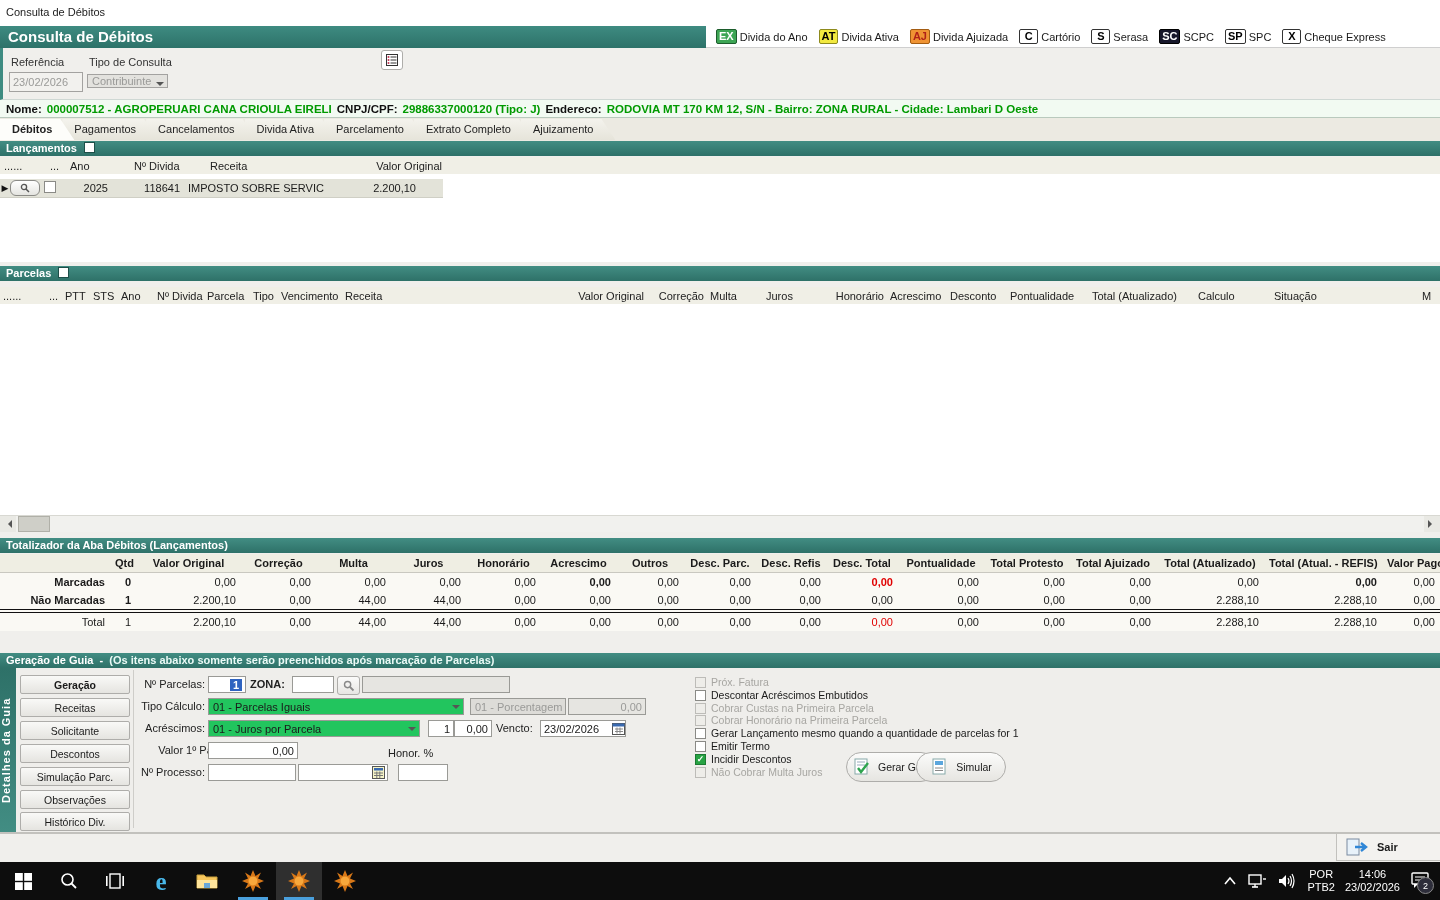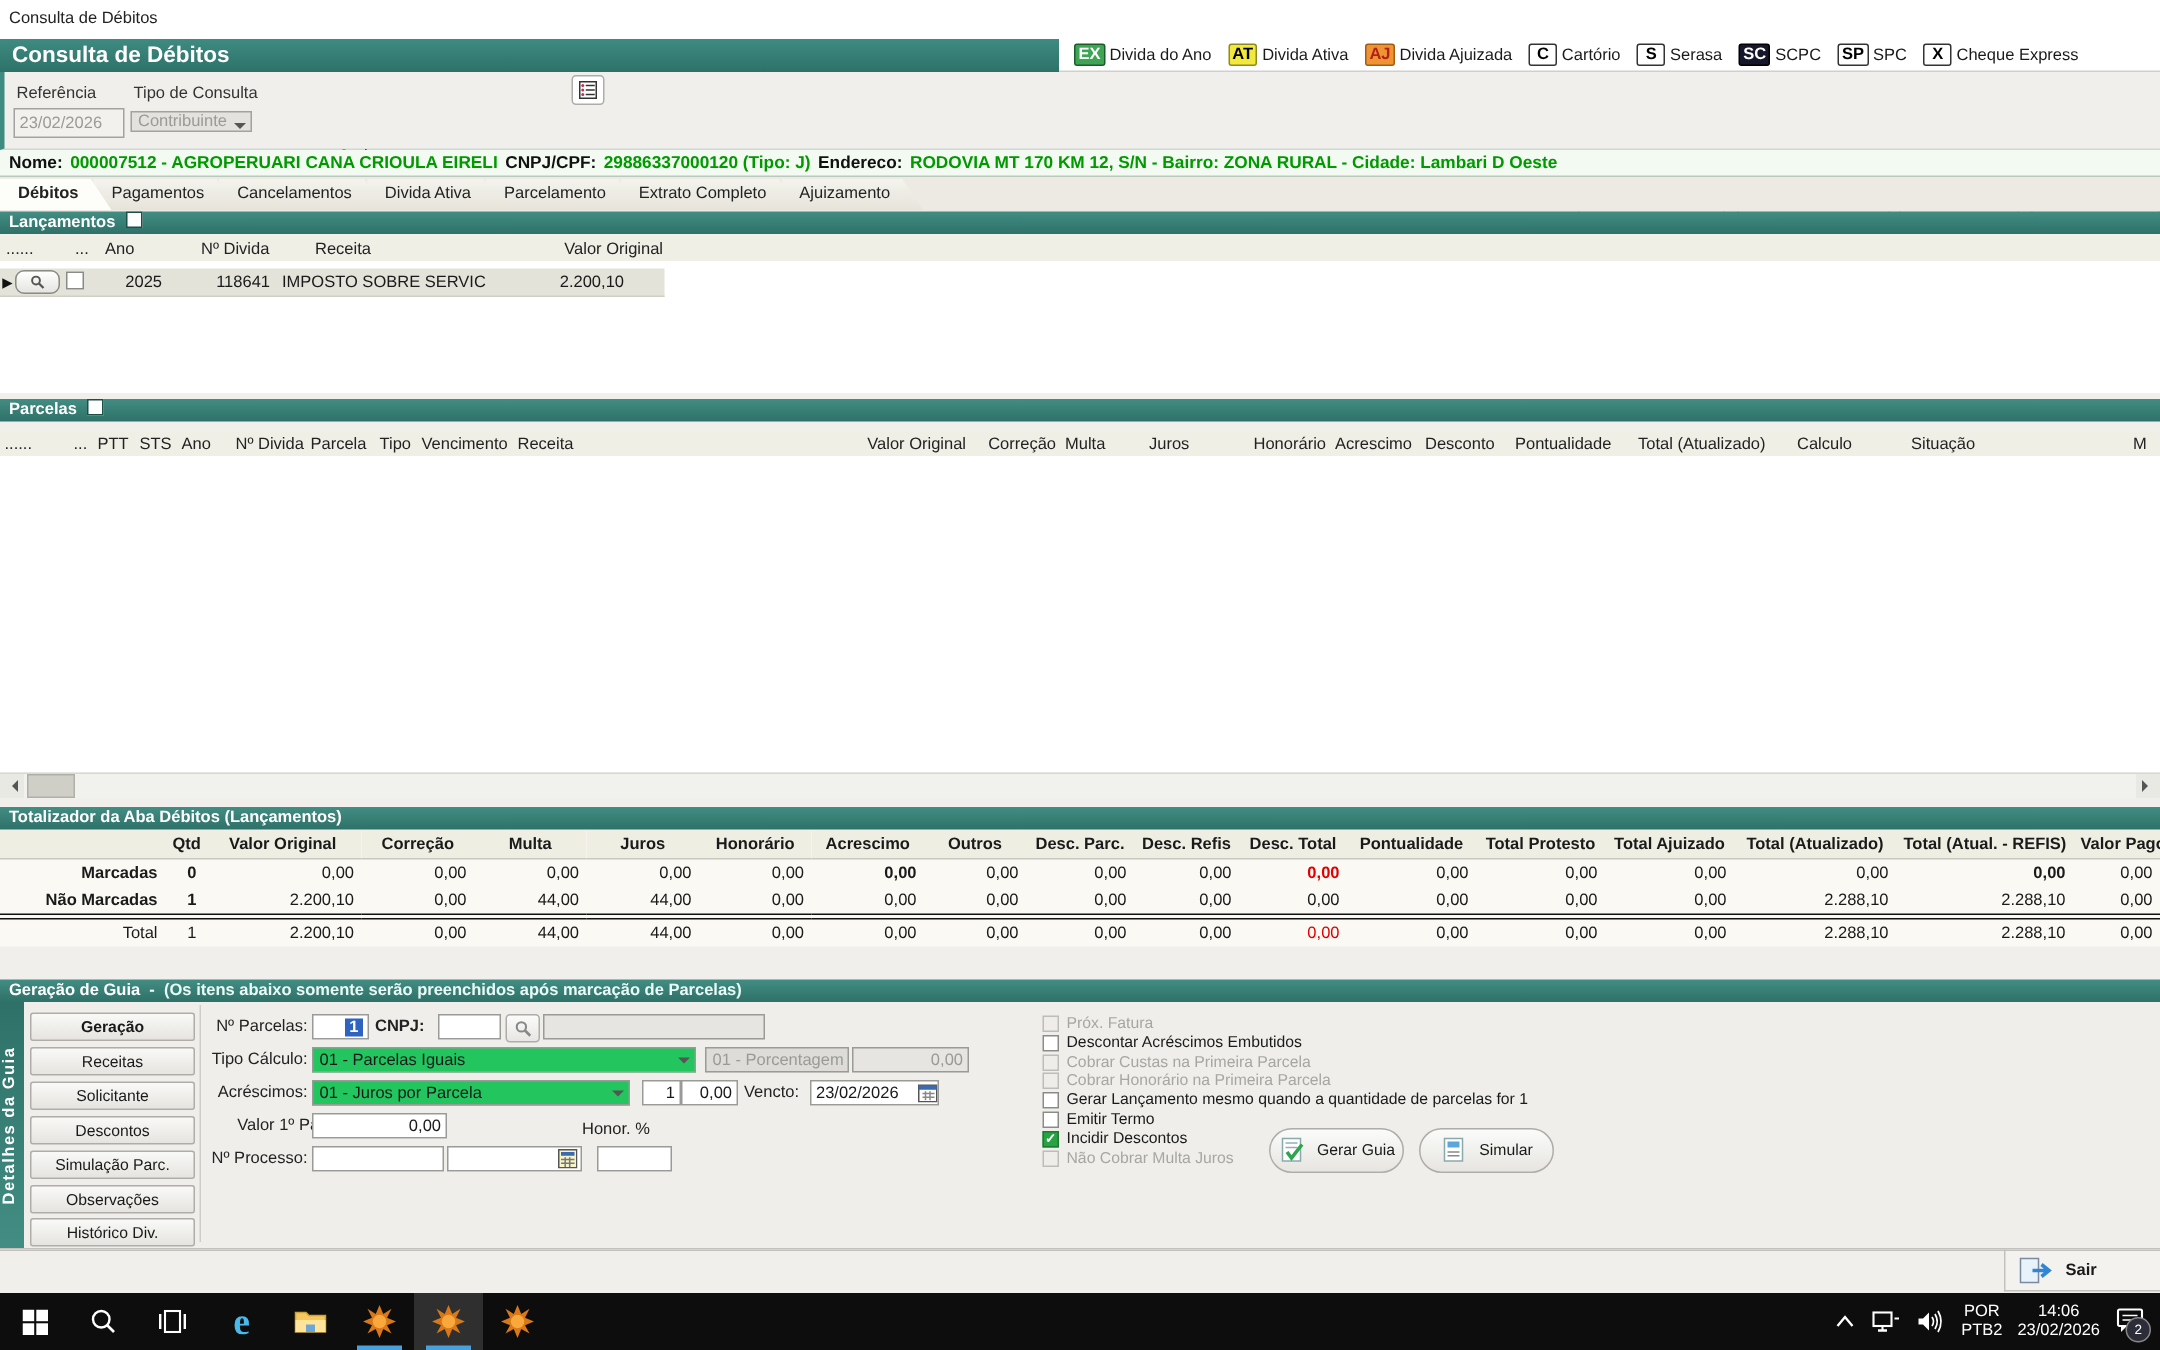--- a/index.html
+++ b/index.html
@@ -419,21 +419,21 @@
 <div class="side-btn first" style="top:675px;">Geração</div>
 <div class="side-btn" style="top:698px;">Receitas</div>
 <div class="side-btn" style="top:721px;">Solicitante</div>
 <div class="side-btn" style="top:744px;">Descontos</div>
 <div class="side-btn" style="top:767px;">Simulação Parc.</div>
 <div class="side-btn" style="top:790px;">Observações</div>
 <div class="side-btn" style="top:812px;">Histórico Div.</div>
 
 <span class="flabel" style="left:135px;top:678px;">Nº Parcelas:</span>
 <span class="ginp num" style="left:208px;top:676px;width:38px;text-align:right;"><span class="sel-hl">1</span></span>
-<span class="flabel" style="left:250px;top:678px;width:42px;text-align:left;font-weight:bold;">CNPJ:</span>
+<span class="flabel" style="left:250px;top:678px;width:42px;text-align:left;font-weight:bold;">ZONA:</span>
 <span class="ginp" style="left:292px;top:676px;width:42px;"></span>
 <span class="icon-btn abs" style="left:337px;top:676px;width:21px;height:17px;">
   <svg width="12" height="12" viewBox="0 0 12 12">
       <circle cx="4.6" cy="4.6" r="3.1" fill="none" stroke="#888" stroke-width="1.4"></circle>
       <line x1="7" y1="7" x2="10.5" y2="10.5" stroke="#888" stroke-width="1.8"></line>
     </svg>
 </span>
 <span class="ginp disabled" style="left:362px;top:676px;width:148px;"></span>
 
 <span class="flabel" style="left:135px;top:700px;">Tipo Cálculo:</span>
@@ -512,21 +512,21 @@
 
 <div class="action-btn" style="left:846px;top:752px;">
   <svg width="20" height="20" viewBox="0 0 20 20">
       <rect x="3" y="2" width="12" height="15" fill="#fff" stroke="#8aa"></rect>
       <line x1="5" y1="5" x2="13" y2="5" stroke="#9ab"></line>
       <line x1="5" y1="8" x2="13" y2="8" stroke="#9ab"></line>
       <path d="M6 11 L9 15 L16 6" fill="none" stroke="#2ea44f" stroke-width="2.4"></path>
     </svg>
   <span>Gerar Guia</span>
 </div>
-<div class="action-btn" style="left:946px;top:752px;">
+<div class="action-btn" style="left:916px;top:752px;">
   <svg width="20" height="20" viewBox="0 0 20 20">
       <rect x="3" y="2" width="12" height="15" fill="#fff" stroke="#8aa"></rect>
       <rect x="5" y="4" width="8" height="4" fill="#5aa6dd"></rect>
       <line x1="5" y1="11" x2="13" y2="11" stroke="#888"></line>
       <line x1="5" y1="13.5" x2="13" y2="13.5" stroke="#888"></line>
     </svg>
   <span>Simular</span>
 </div>
 
 <div class="abs" id="bottom-strip"></div>

